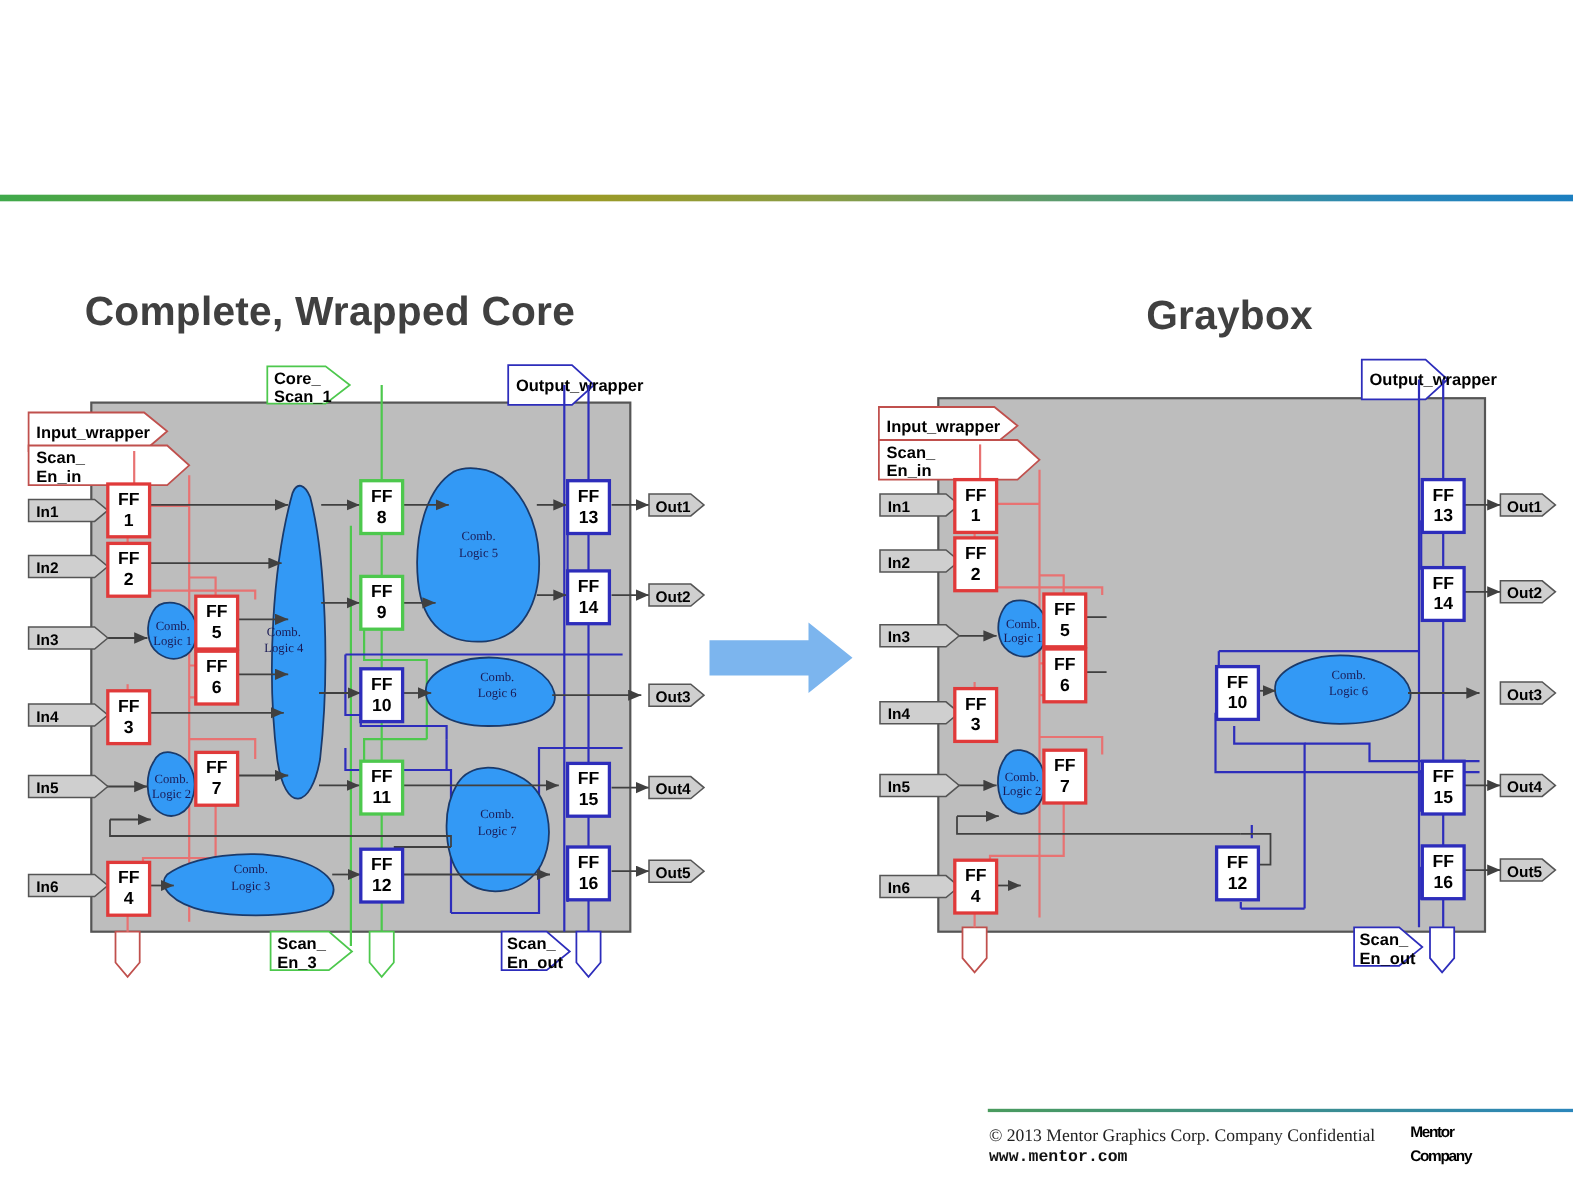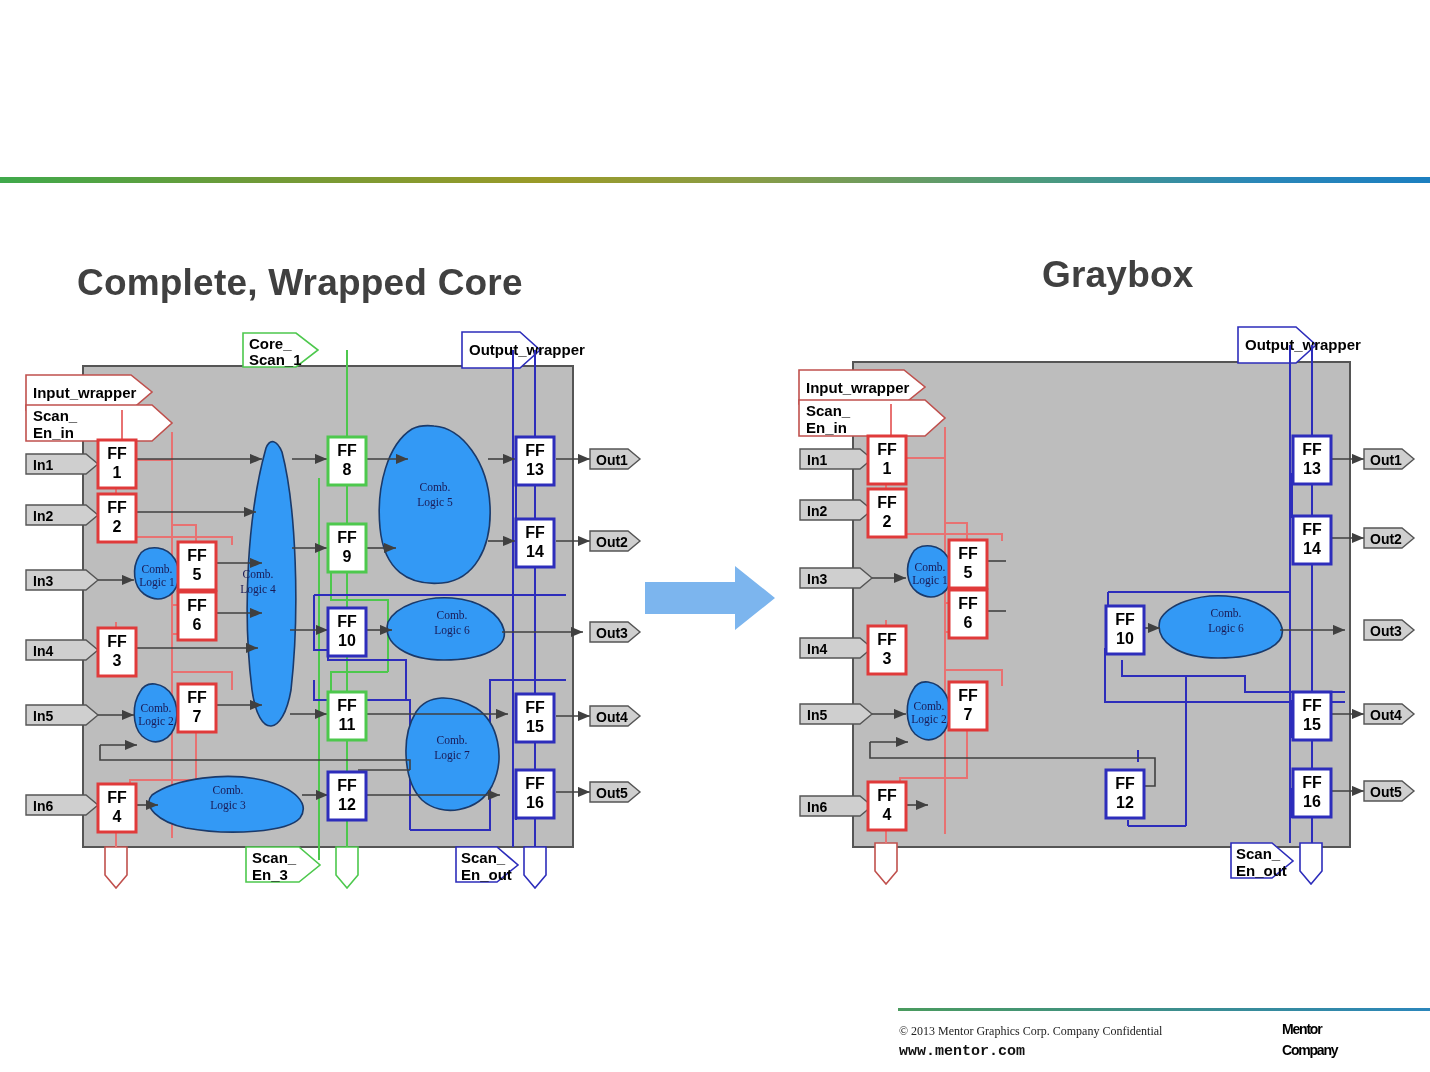--- a/index.html
+++ b/index.html
@@ -10,35 +10,35 @@
   }
   #header-rule{
     position:absolute;left:0;top:177px;width:1430px;height:6px;
     background:linear-gradient(90deg,#3fa94b 0%,#6f9a38 18%,#9a9a28 38%,#8a9c45 52%,#4e9b7a 72%,#2a87b8 88%,#1c7fc0 100%);
   }
   .slide-title{
     position:absolute;font-size:37px;color:#404040;font-weight:700;
     letter-spacing:0.2px;white-space:nowrap;
   }
   #title-left{left:77px;top:262px;}
-  #title-right{left:1042px;top:254px;text-align:center;}
+  #title-right{left:1042px;top:266px;text-align:center;}
 
   svg{position:absolute;left:0;top:0;}
 
   .ff-label{font-family:"Liberation Sans",sans-serif;font-weight:bold;font-size:16px;fill:#000;}
   .blob-label{font-family:"Liberation Serif",serif;font-size:11.5px;fill:#1a1a55;}
   .port-label{font-family:"Liberation Sans",sans-serif;font-weight:bold;font-size:14px;fill:#000;}
   .flag-label{font-family:"Liberation Sans",sans-serif;font-weight:bold;font-size:15px;fill:#000;}
 
   #footer-rule{
     position:absolute;left:898px;top:1008px;width:532px;height:3px;
     background:linear-gradient(90deg,#4a9b5e 0%,#3f8f86 45%,#2b86bb 100%);
   }
   #copyright{
-    position:absolute;left:899px;top:1024px;font-size:12px;color:#222;
+    position:absolute;left:899px;top:1024px;font-size:16px;color:#222;
     font-family:"Liberation Serif",serif;white-space:nowrap;
   }
   #weburl{
     position:absolute;left:899px;top:1043px;font-size:15px;color:#111;
     font-weight:bold;font-family:Liberation Mono, monospace;white-space:nowrap;
   }
   #logo{
     position:absolute;left:1282px;top:1019px;width:130px;height:46px;
     font-family:"Liberation Sans",sans-serif;font-weight:bold;color:#000;
     line-height:21px;font-size:14px;letter-spacing:-1.2px;

